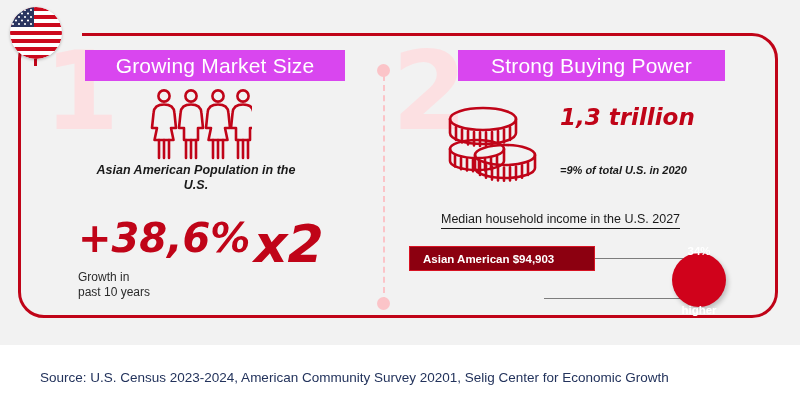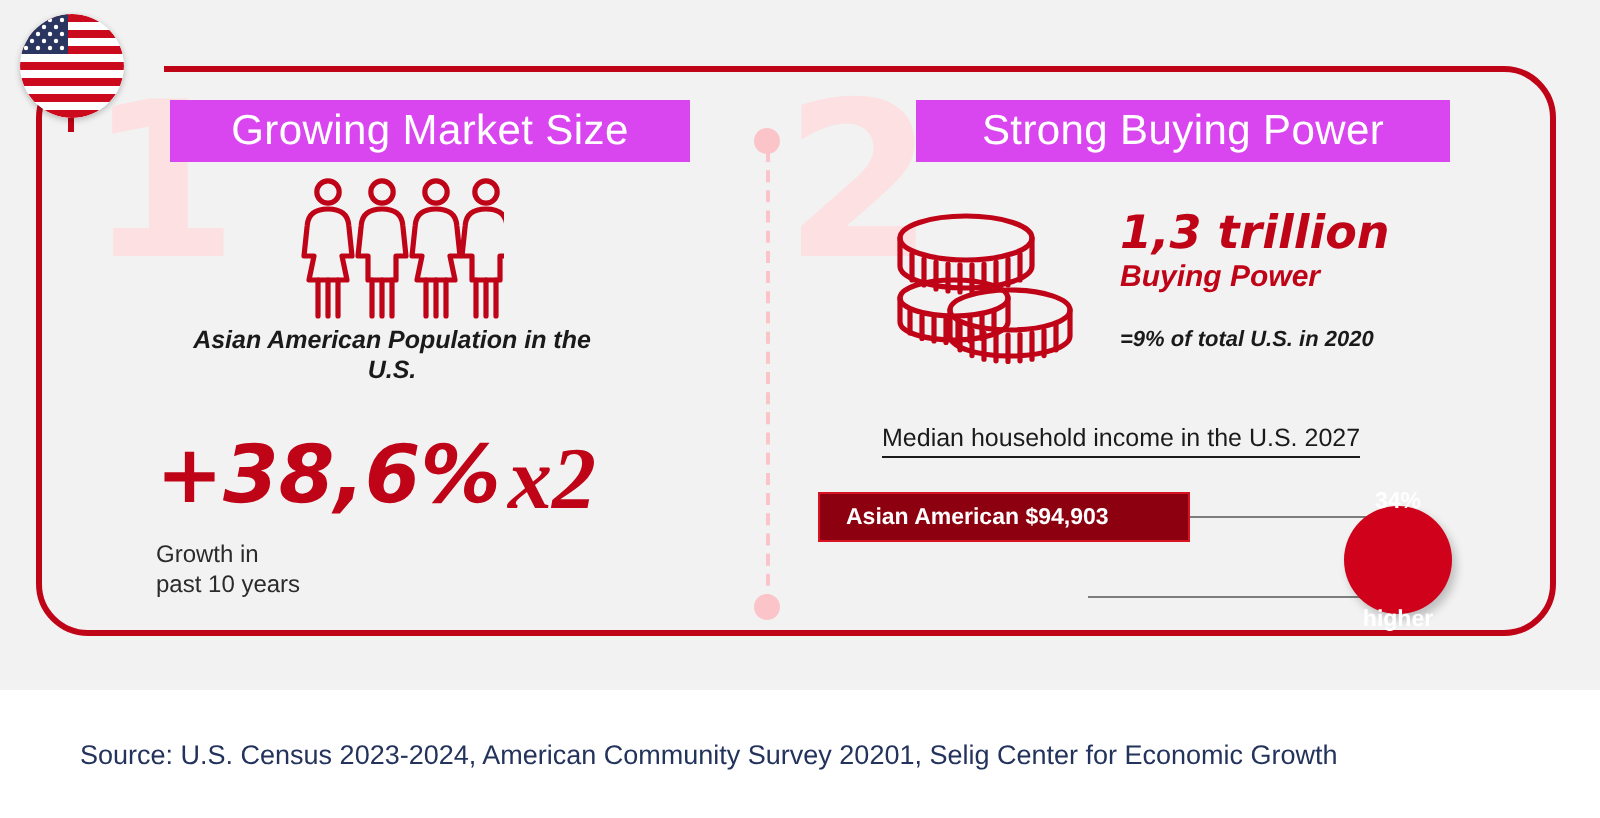--- a/index.html
+++ b/index.html
@@ -95,21 +95,21 @@
     white-space:nowrap;
   }
   .stat .label{
     margin-top:12px;
     font-size:12px;line-height:15px;color:#2b2b2b;
     white-space:pre-line;
   }
   .stat.growth{left:46px;top:218px;width:180px;}
   .stat.growth .value{font-size:40px;}
   .stat.multiplier{left:222px;top:218px;width:170px;}
-  .stat.multiplier .value{font-size:44px;font-family:Liberation Serif, serif;}
+  .stat.multiplier .value{font-size:52px;}
   
   .coin-icon{position:absolute;left:443px;top:105px;}
   
   .bp-value{
     position:absolute;left:560px;top:105px;
     font-family:"DejaVu Sans", sans-serif;
     font-weight:700;font-style:italic;
     font-size:23px;color:#c00418;line-height:1.05;
     white-space:nowrap;
   }
@@ -286,21 +286,20 @@
         <path d="M12 50.5v11M18 53v11.2M24 54v11.5M30 54.6v11.6M36 54.6v11.6M42 54v11.5M48 53v11.2M54 50.5v11"></path>
 
         <ellipse cx="62" cy="50" rx="30" ry="10"></ellipse>
         <path d="M32 50v13c0 5.5 13.4 10 30 10s30-4.5 30-10V50"></path>
         <path d="M37 57.5v12.4M43 60.2v12.6M49 61.6v13M55 62.3v13.1M61 62.5v13.2M67 62.3v13.1M73 61.6v13M79 60.2v12.6M85 57.5v12.4"></path>
       </g>
     </svg>
   </div>
 
   <div class="bp-value">1,3 trillion</div>
-  <div class="bp-sub">Buying Power</div>
   <div class="bp-note">=9% of total U.S. in 2020</div>
 
   <div class="income-heading">Median household income in the U.S. 2027</div>
 
   <div class="connector top"></div>
   <div class="connector bottom"></div>
 
   <div class="bar asian">
     <span>Asian American $94,903</span>
   </div>

